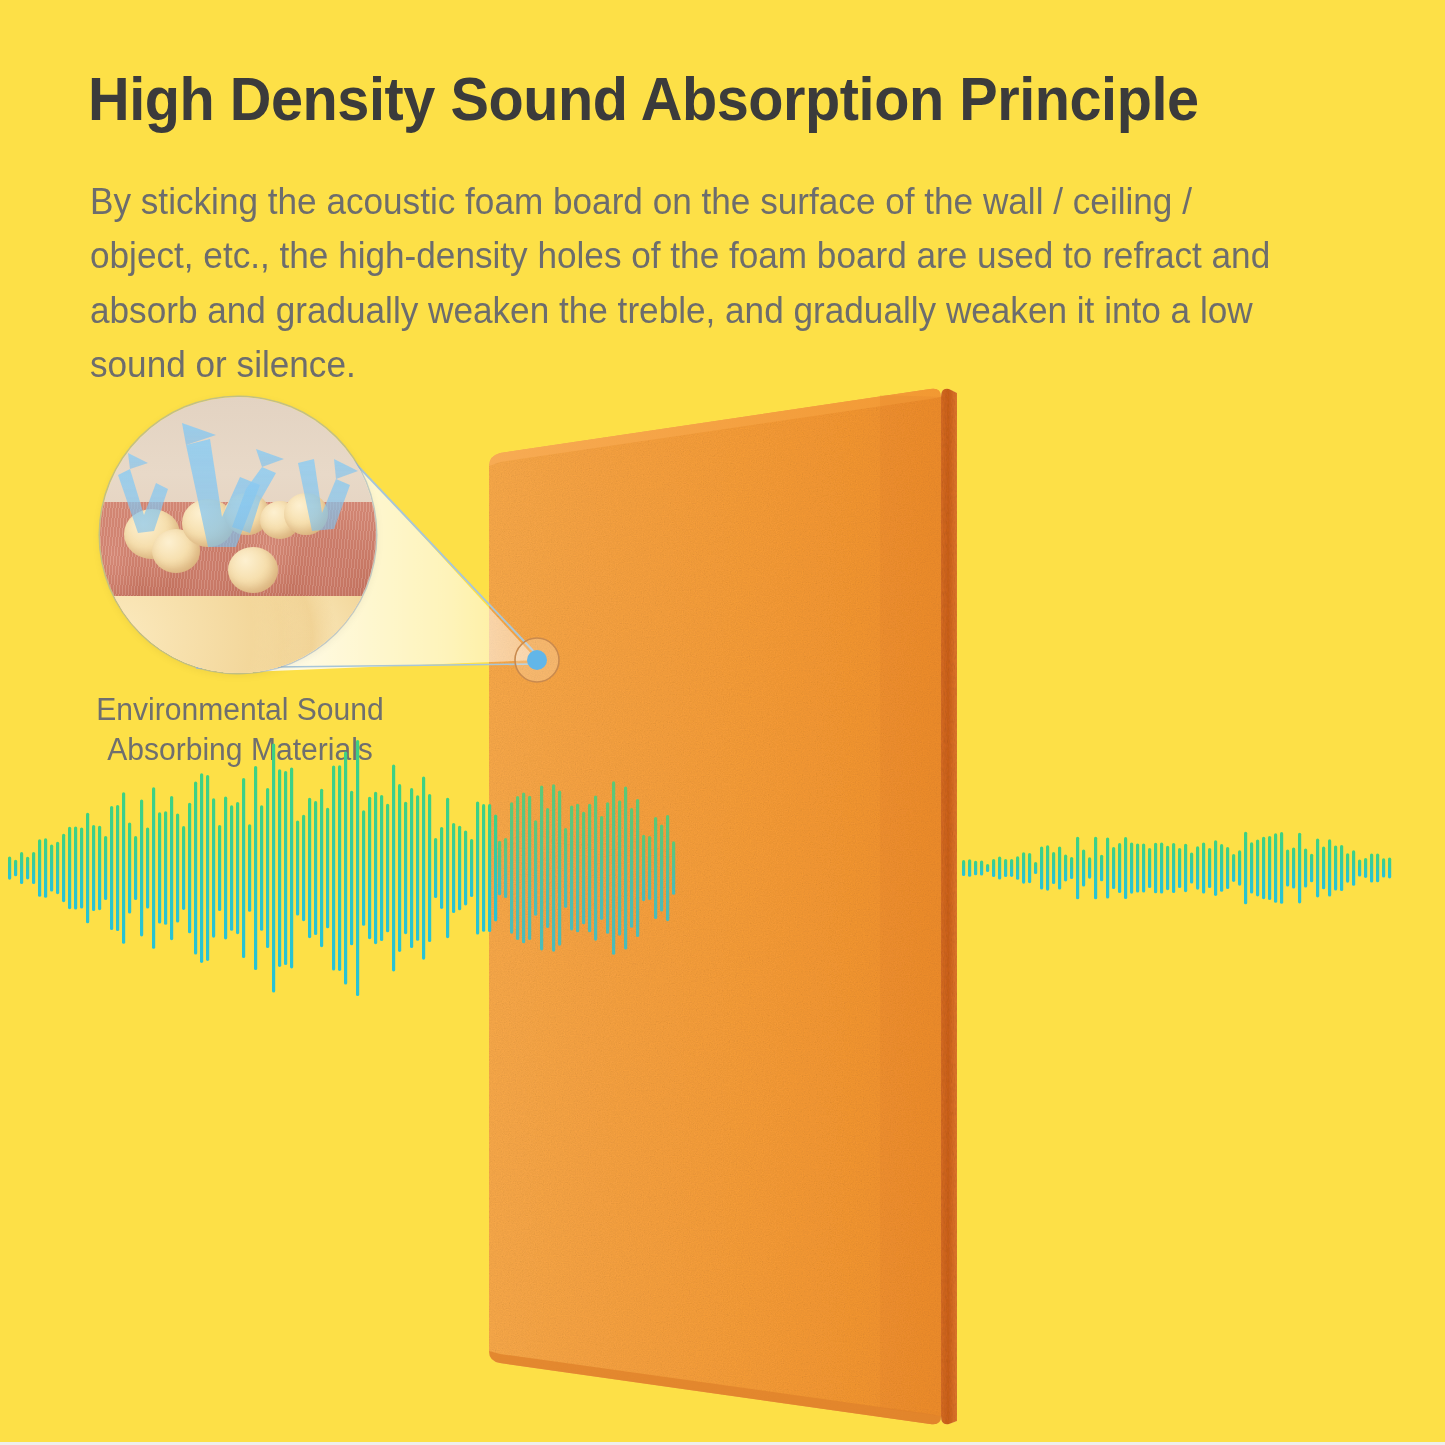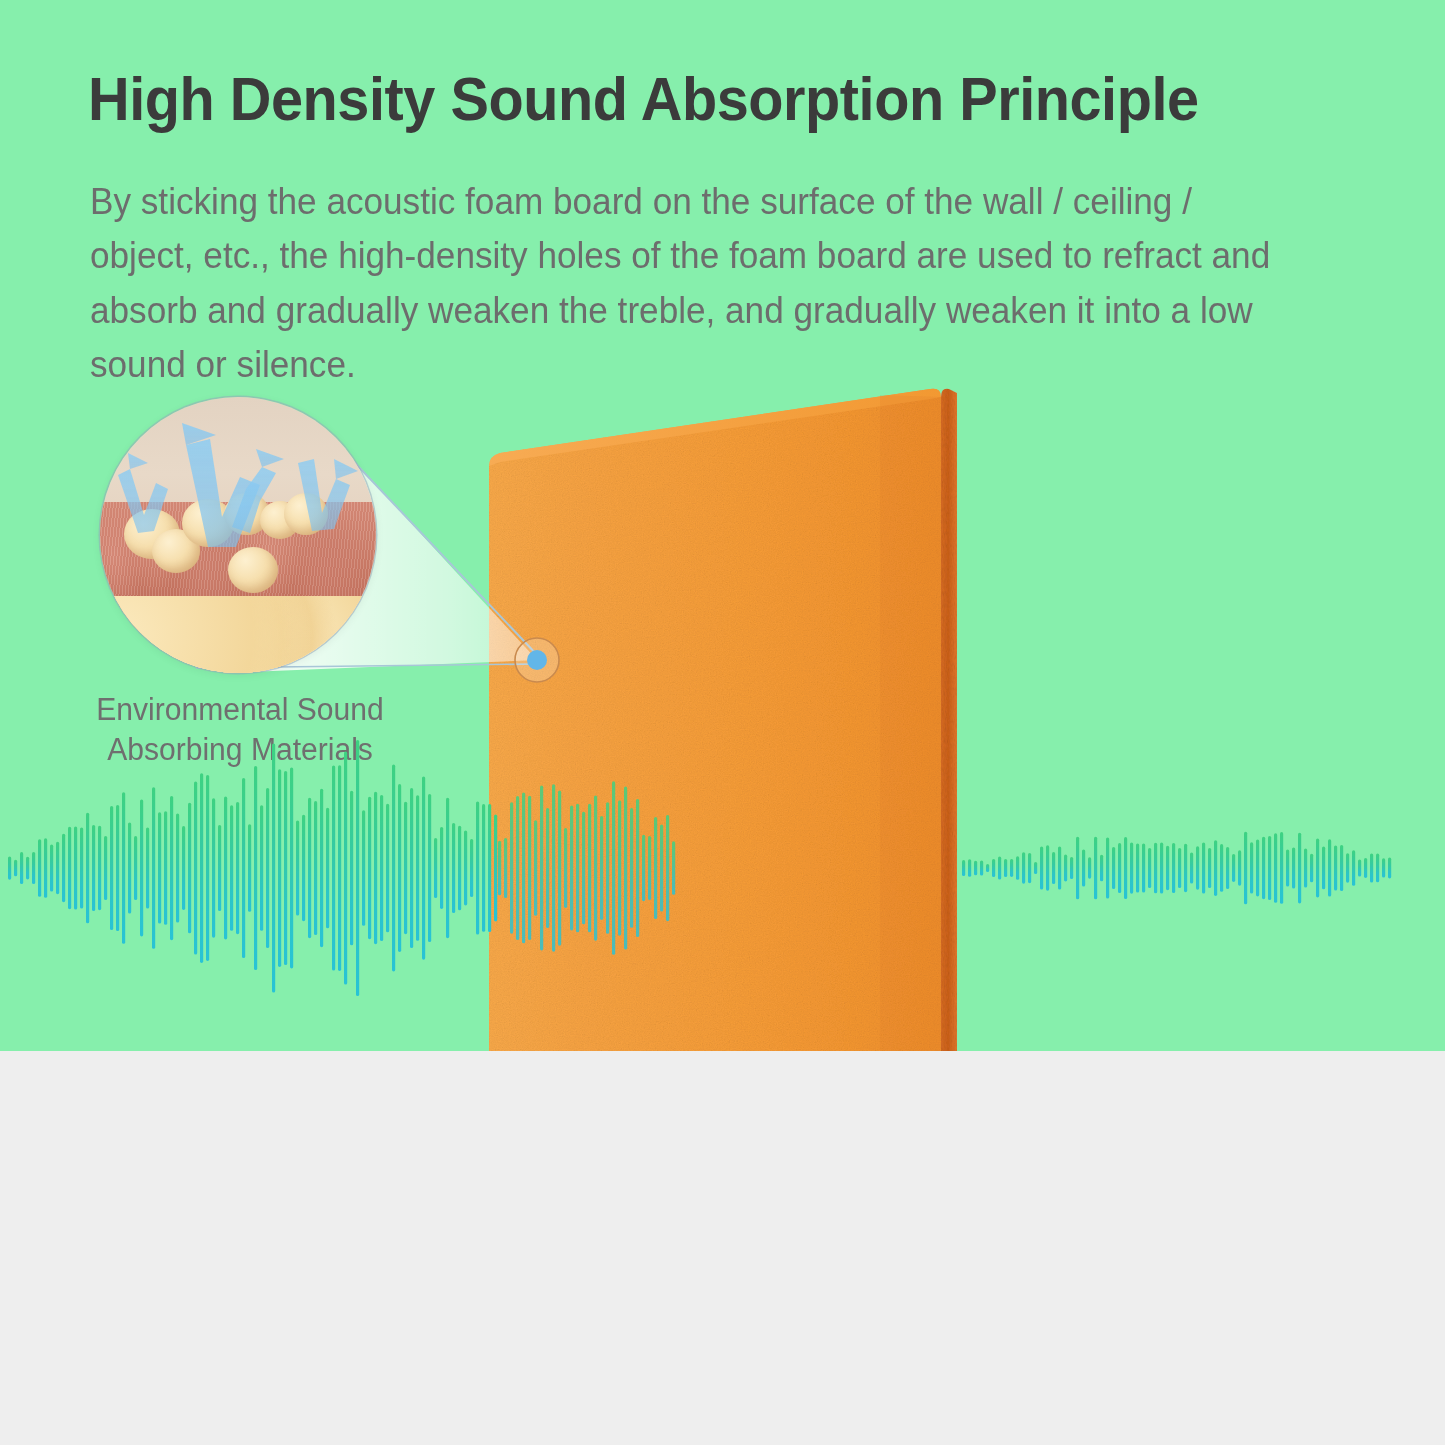--- a/index.html
+++ b/index.html
@@ -3,21 +3,21 @@
 <meta charset="utf-8">
 <style>
   html,body{margin:0;padding:0;}
   body{
     width:1445px;height:1445px;
     background:#eeeeee;
     font-family:"Liberation Sans", sans-serif;
     overflow:hidden;
     position:relative;
   }
-  #stage{position:absolute;inset:0;width:1445px;height:1051px;overflow:hidden;background:#86efac;}
+  #stage{position:absolute;inset:0;width:1445px;height:1442px;overflow:hidden;background:#fde047;}
 
   
   .title{
     position:absolute;left:88px;top:66px;width:1280px;
     font-size:62px;font-weight:bold;color:#3b3b3b;
     letter-spacing:-0.5px;line-height:1.05;
     font-family:"Liberation Sans","DejaVu Sans",sans-serif;
     transform:scaleX(0.93);transform-origin:left top;
     white-space:nowrap;
   }

